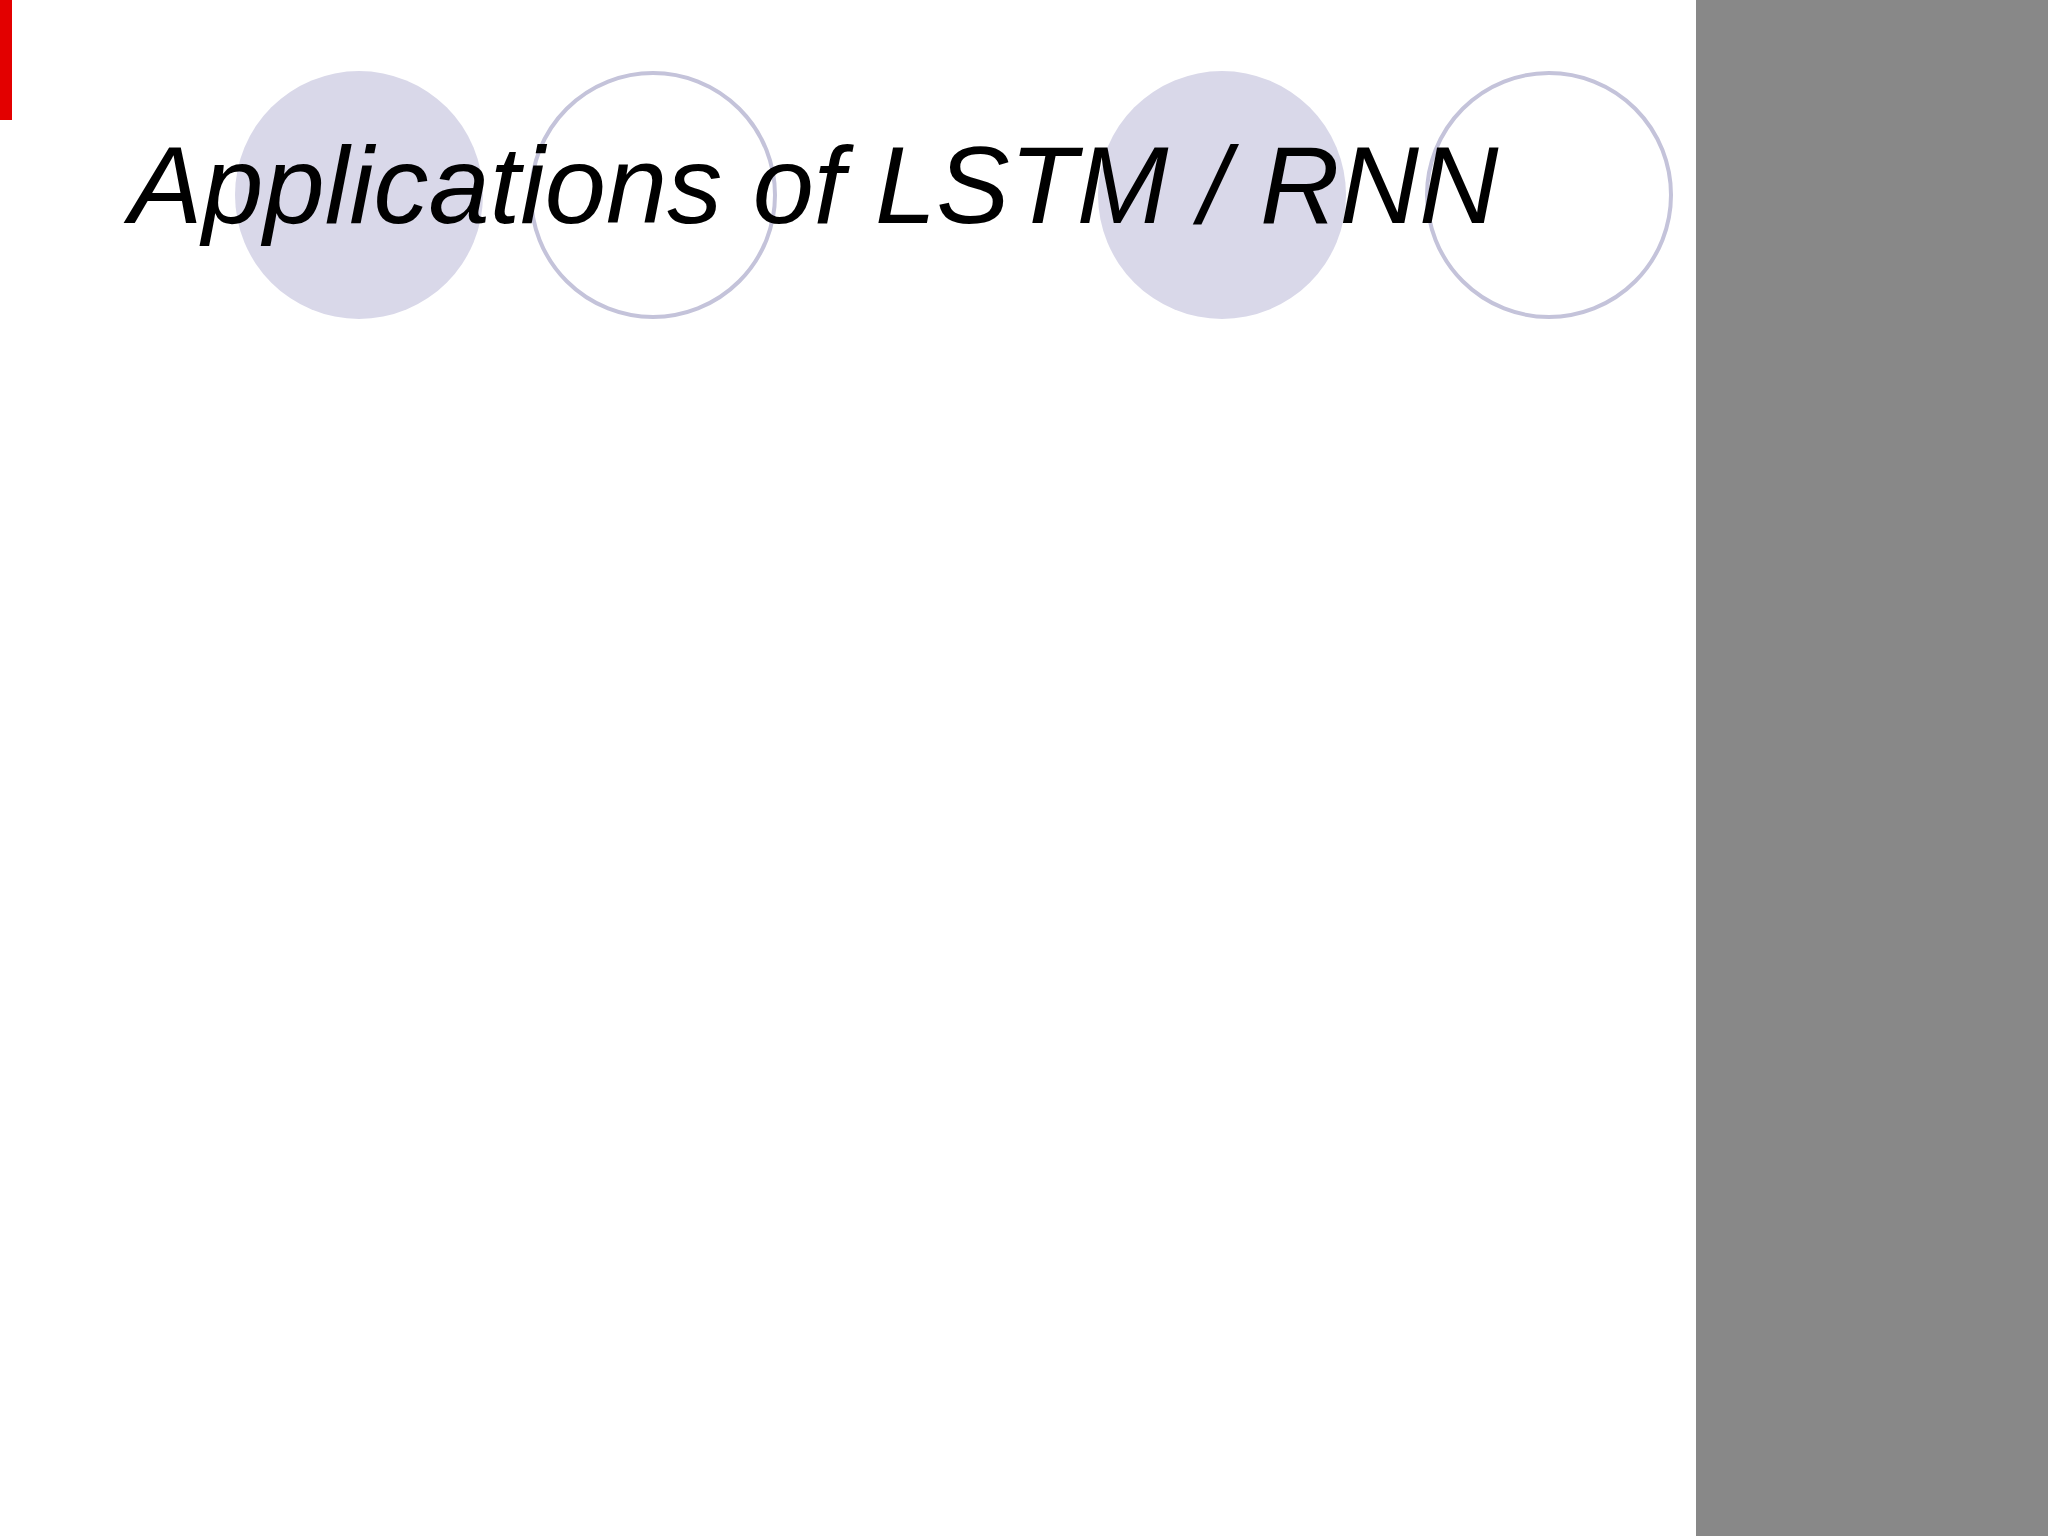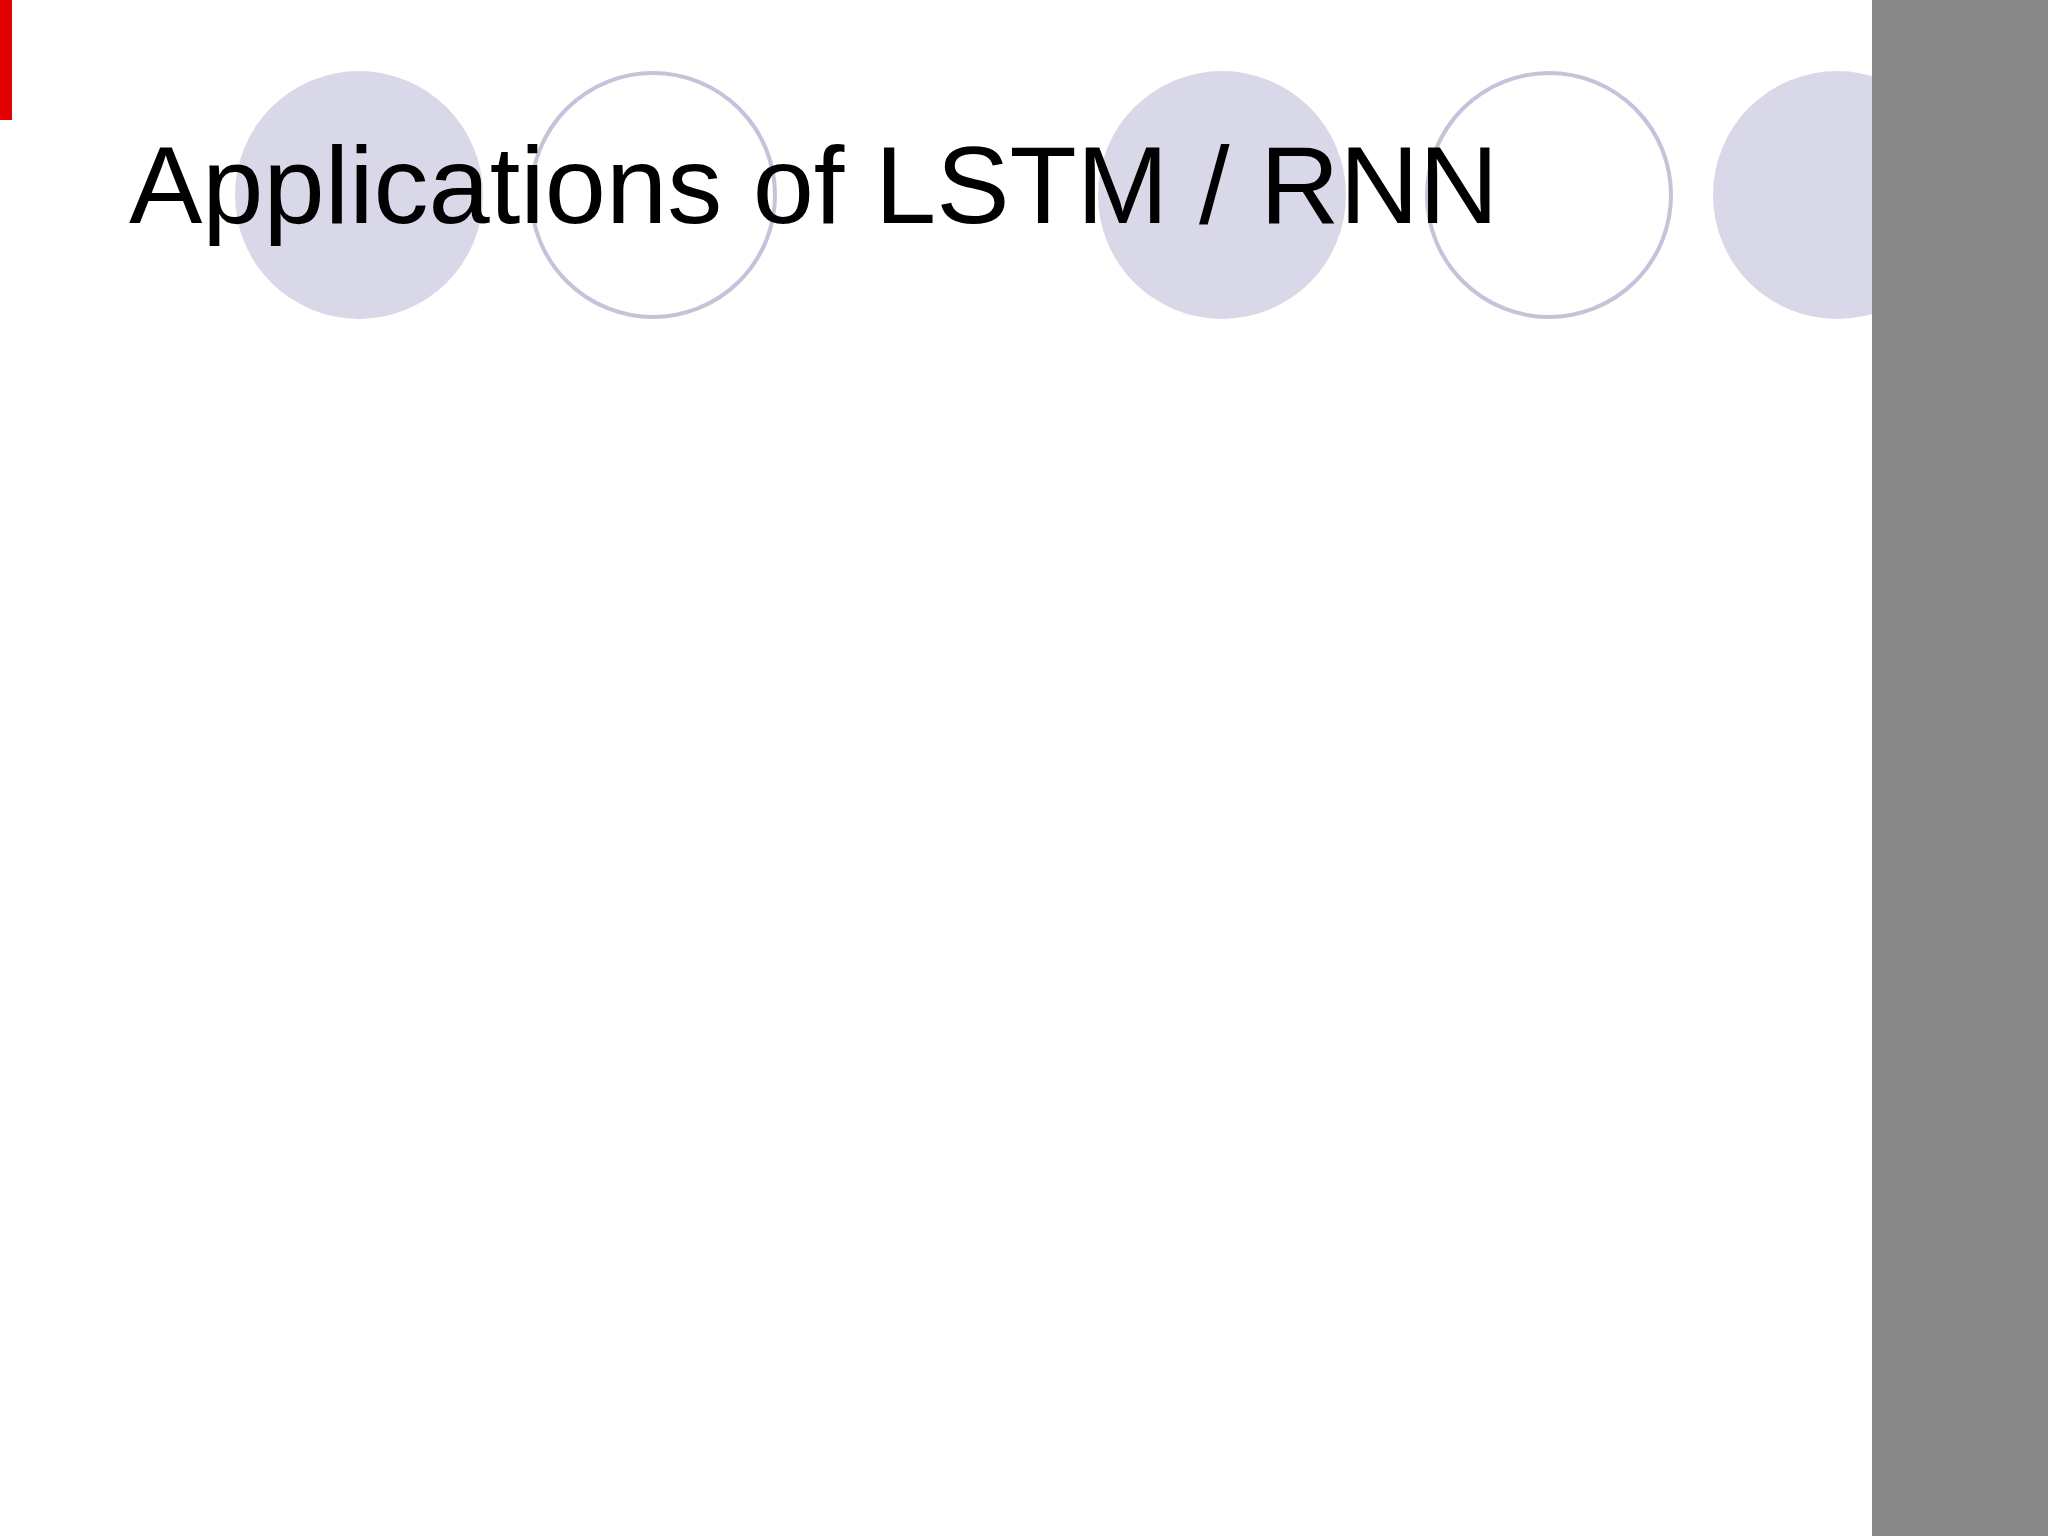--- a/index.html
+++ b/index.html
@@ -6,24 +6,25 @@
     --bg:#ffffff;
     --title:#000000;
     --fill:#d9d8e9;
     --outline:#c4c3da;
     --red:#e30000;
   }
   html,body{margin:0;padding:0;}
   body{background:#888;font-family:"Liberation Sans", sans-serif;}
   .slide{
     position:relative;
-    width:1872px;
+    width:1696px;
     height:1536px;
     background:var(--bg);
     overflow:hidden;
+    font-style:italic;
   }
   .red-marker{
     position:absolute;
     left:0; top:0;
     width:12px; height:120px;
     background:var(--red);
   }
   .circle{
     position:absolute;
     top:71px;

